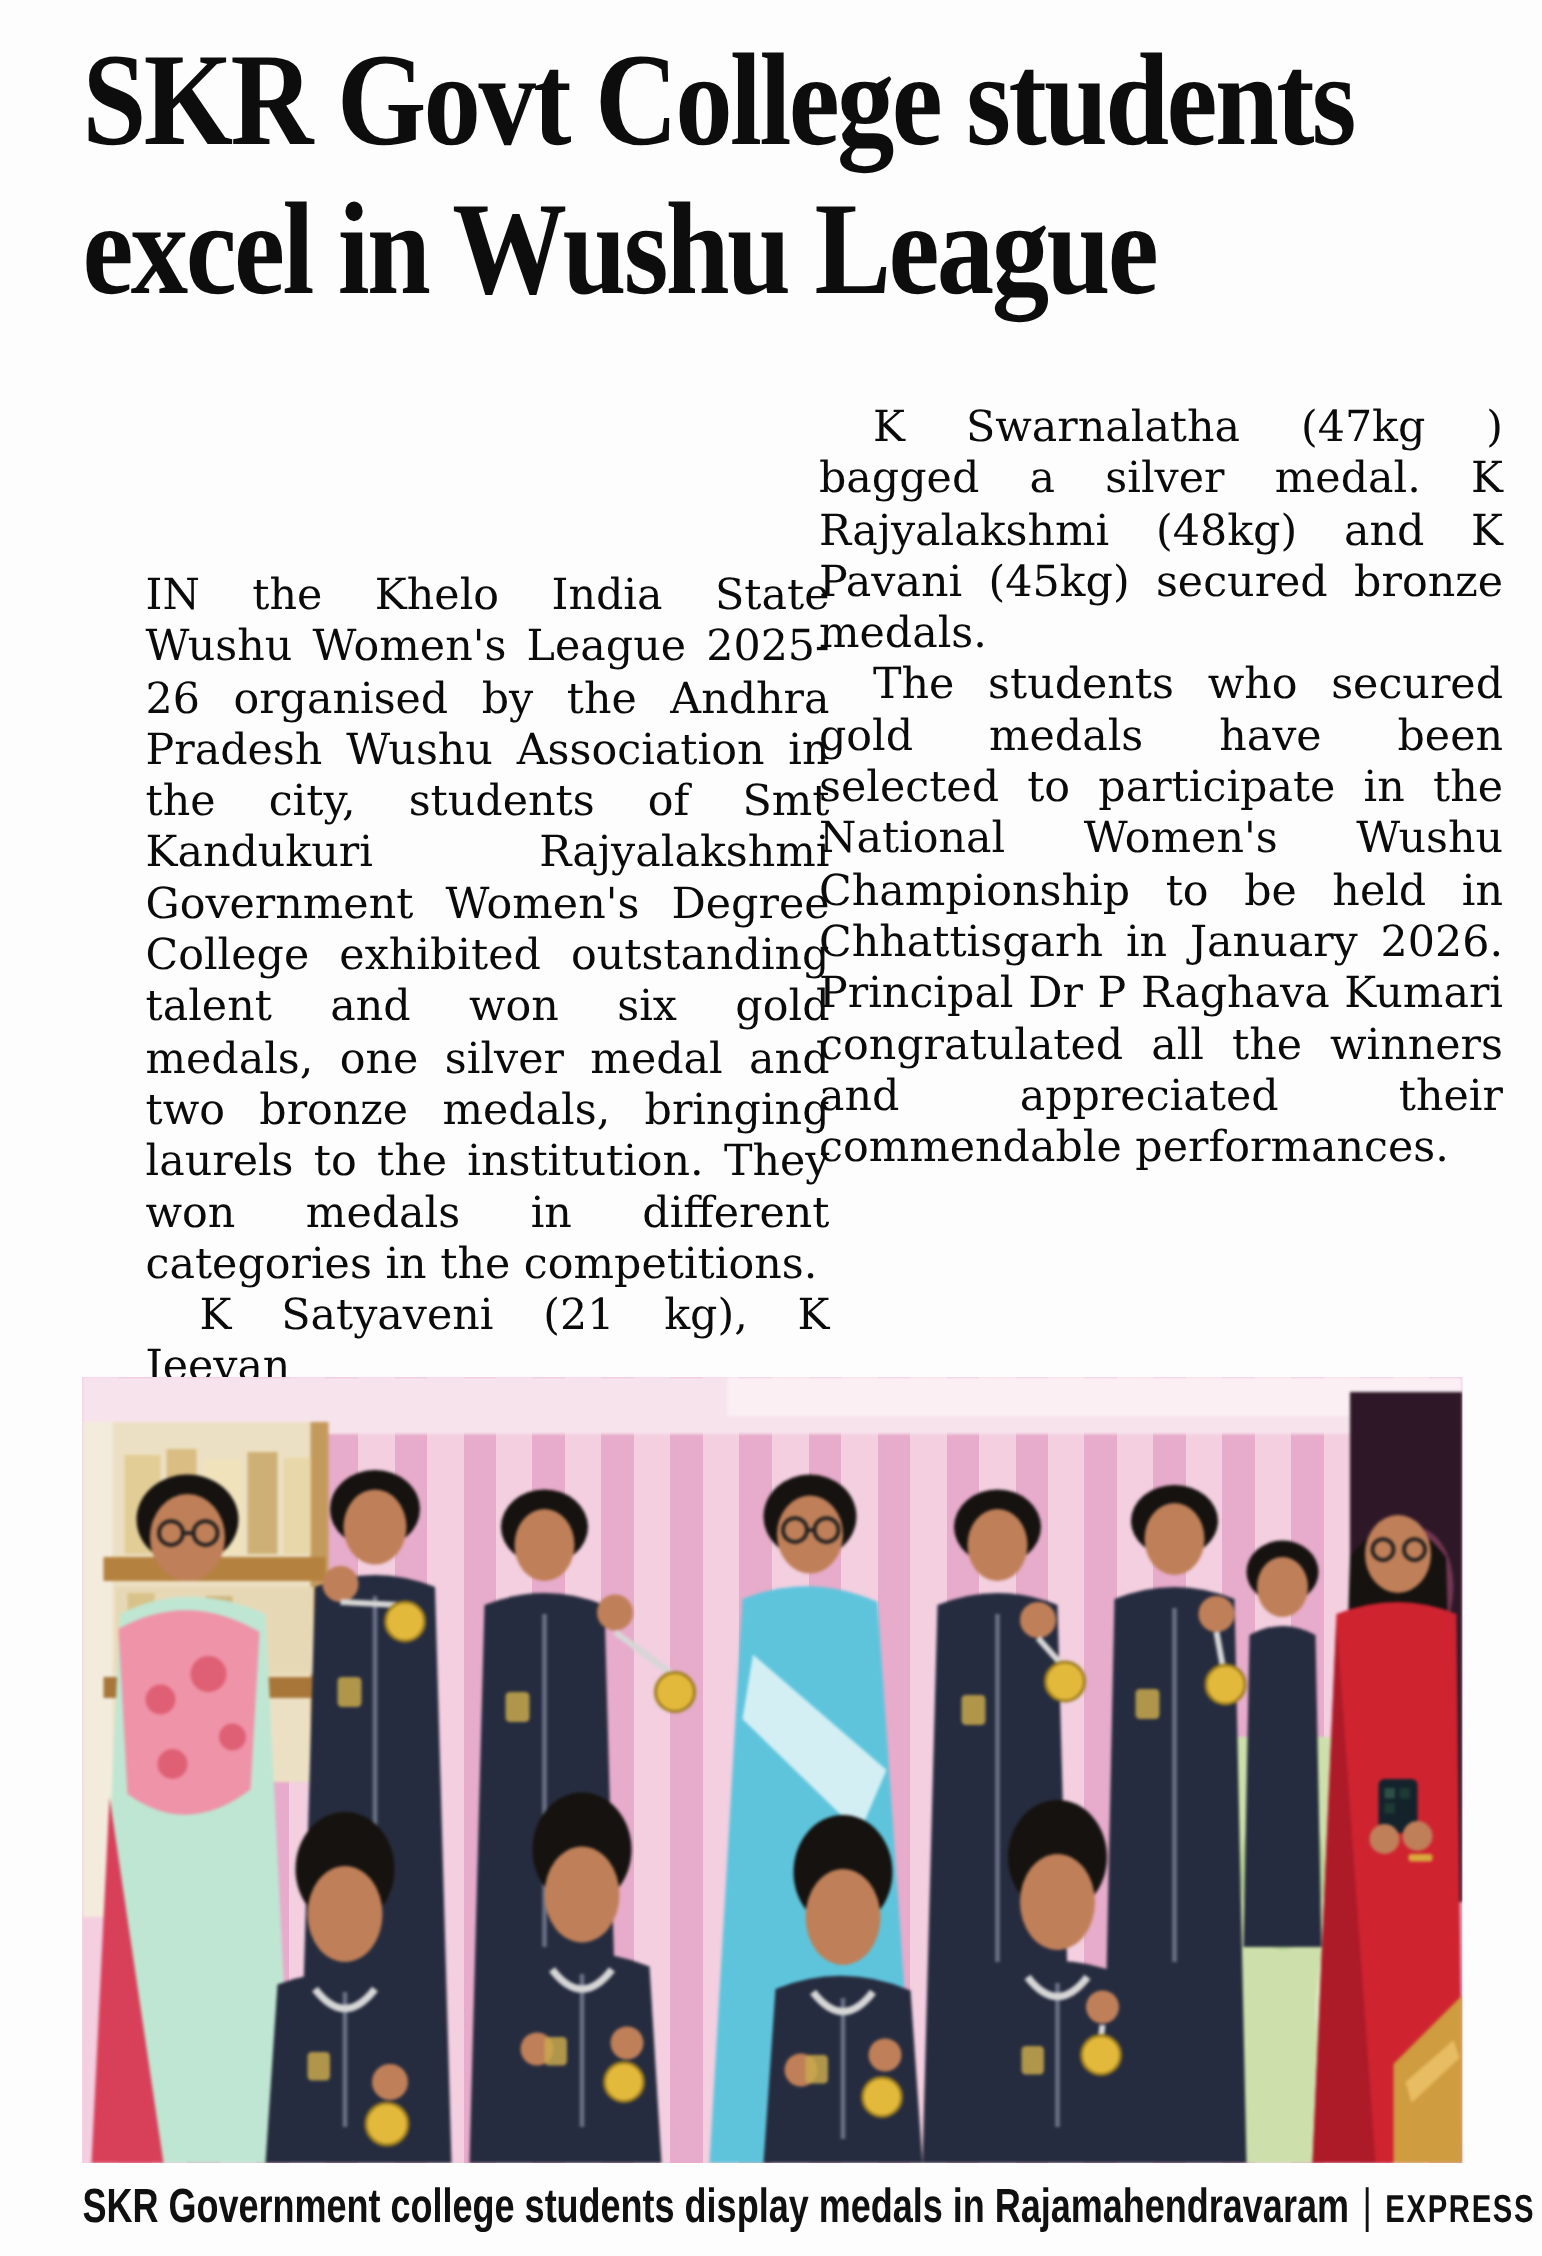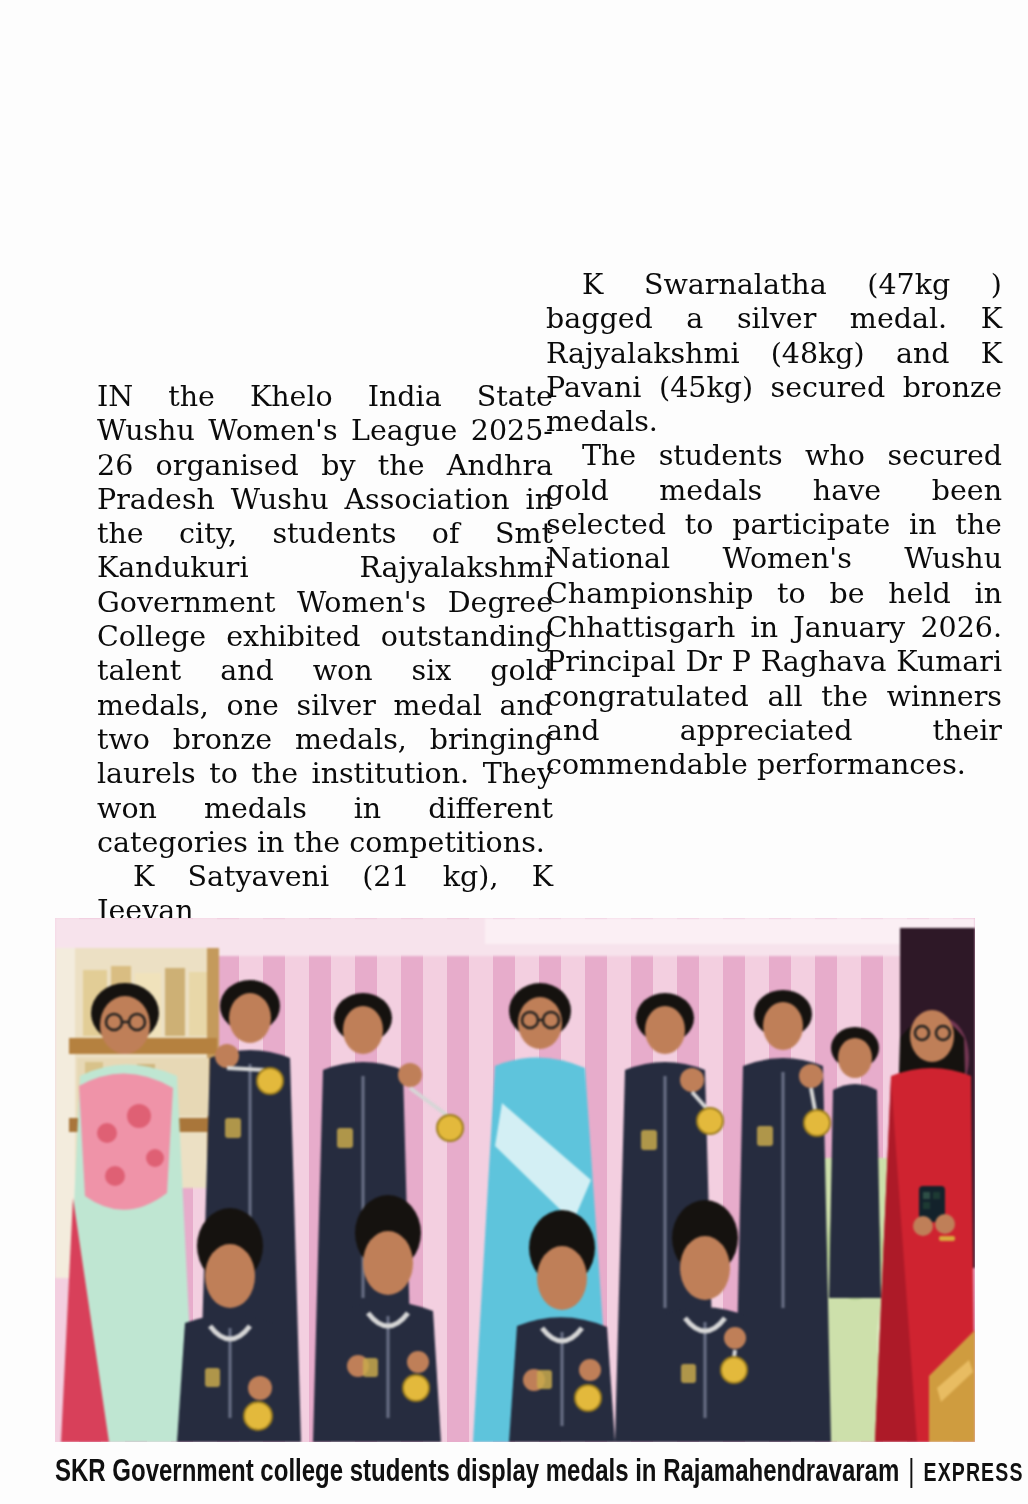--- a/index.html
+++ b/index.html
@@ -62,20 +62,24 @@
     white-space:nowrap;transform:scaleX(.75);transform-origin:0 0;
   }
   .caption .sep{margin:0 12px;font-weight:400;}
   .caption .credit{font-size:26px;letter-spacing:1.5px;}
 </style>
 </head>
 <body>
 
 <div class="page">
 
+  <div class="headline">
+    <div class="hl-line">SKR Govt College students</div>
+    <div class="hl-line">excel in Wushu League</div>
+  </div>
 
 
   <div class="col" id="col-left">
     <p>IN the Khelo India State Wushu Women's League 2025-26 organised by the Andhra Pradesh Wushu Association in the city, students of Smt Kandukuri Rajyalakshmi Government Women's Degree College exhibited outstanding talent and won six gold medals, one silver medal and two bronze medals, bringing laurels to the institution. They won medals in different categories in the competitions.</p>
     <p class="indent">K Satyaveni (21 kg), K Jeevan</p>
   </div>
 
   <div class="col" id="col-right">
     <p class="indent">K Swarnalatha (47kg ) bagged a silver medal. K Rajyalakshmi (48kg) and K Pavani (45kg) secured bronze medals.</p>
     <p class="indent">The students who secured gold medals have been selected to participate in the National Women's Wushu Championship to be held in Chhattisgarh in January 2026. Principal Dr P Raghava Kumari congratulated all the winners and appreciated their commendable performances.</p>

